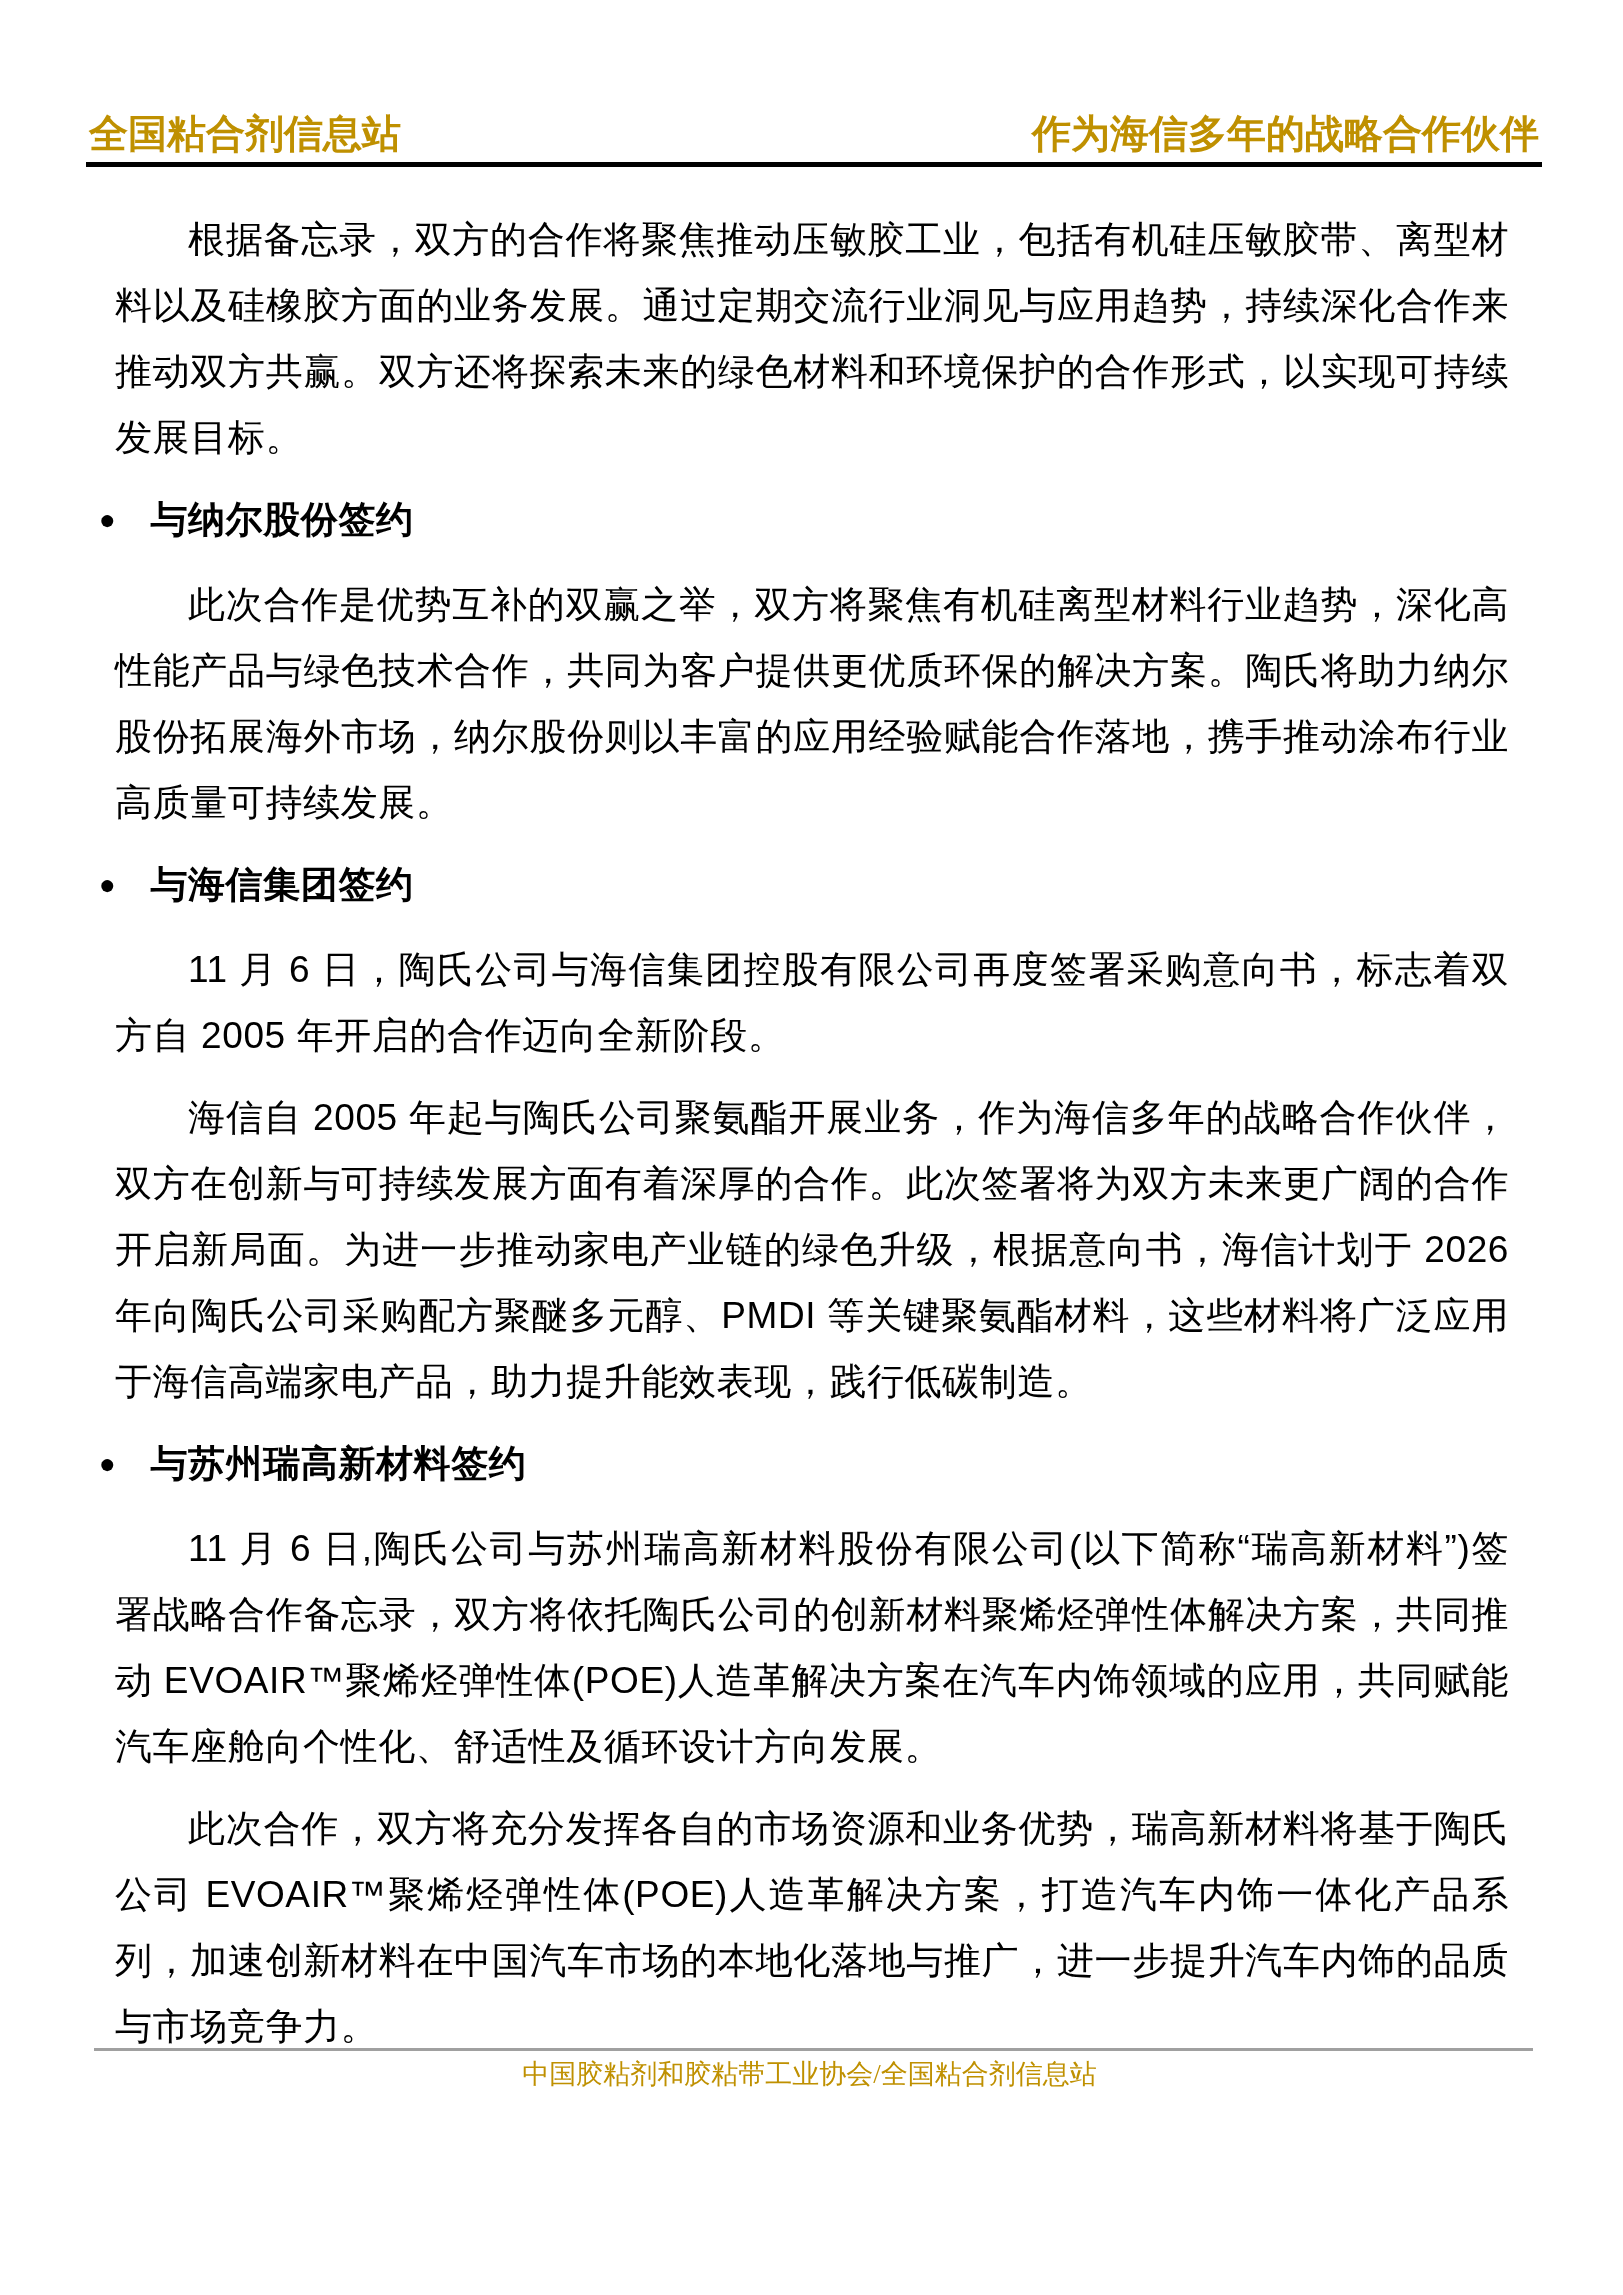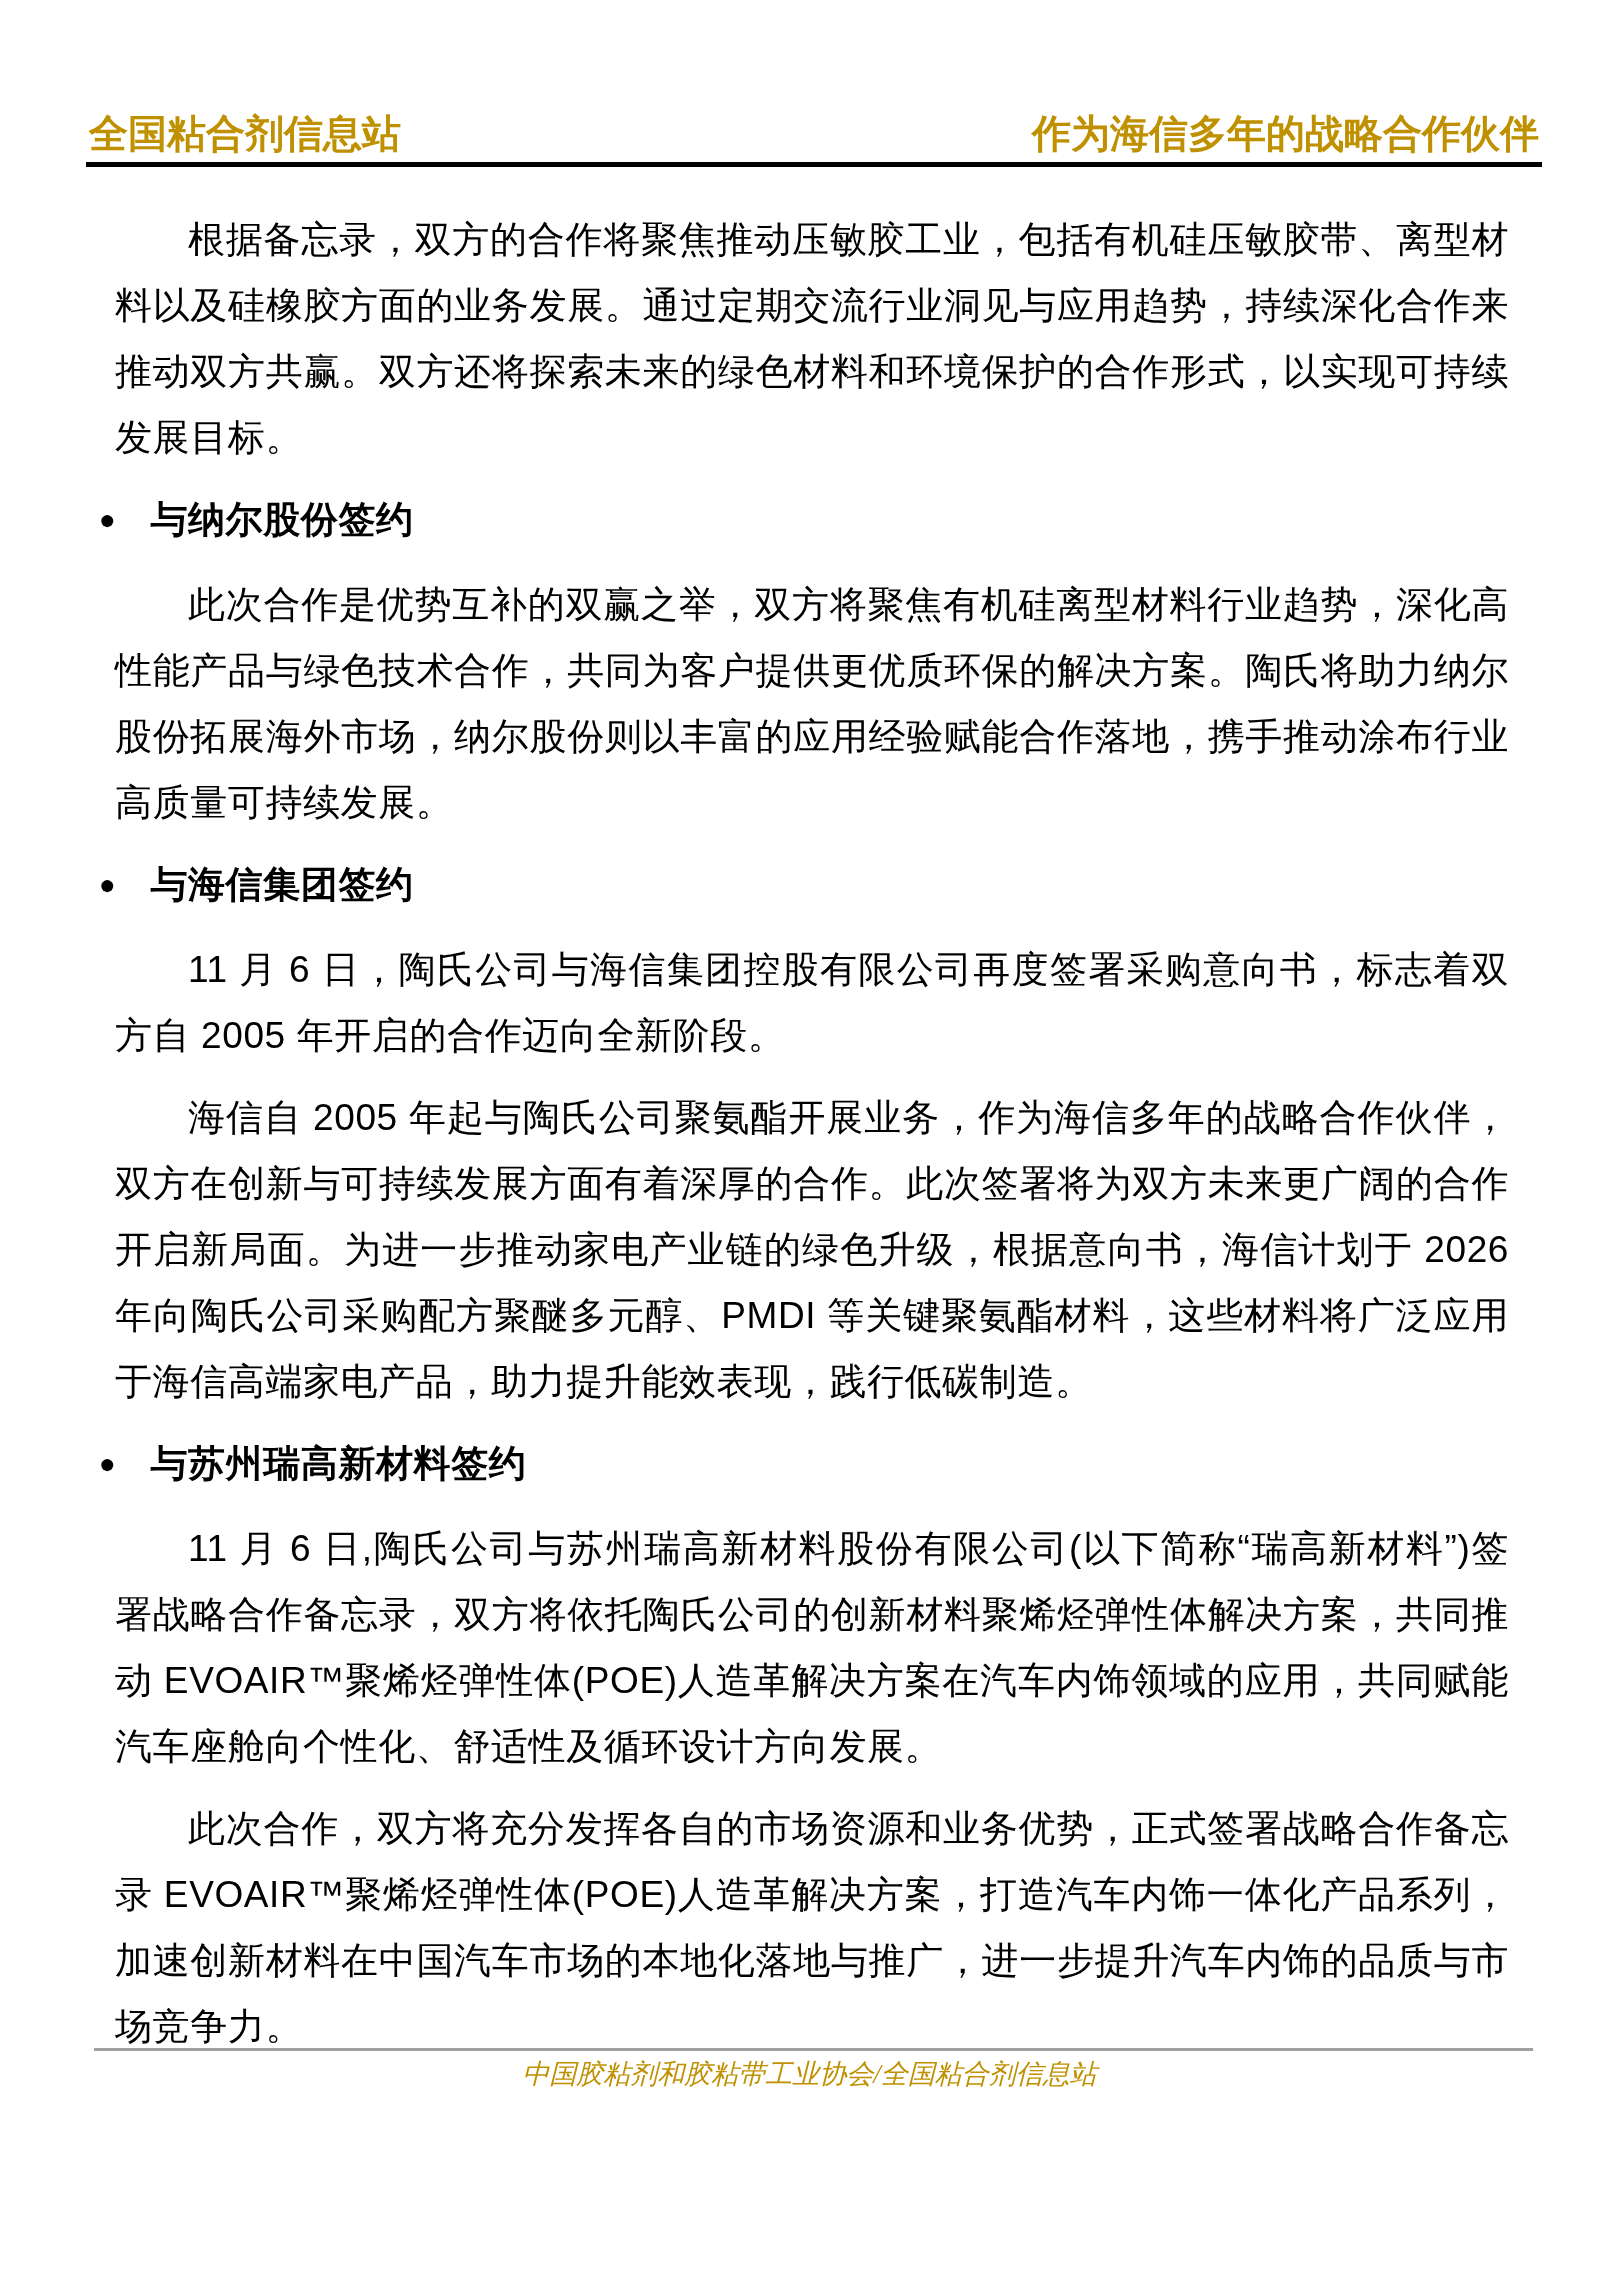--- a/index.html
+++ b/index.html
@@ -66,21 +66,20 @@
     background: var(--rule-gray, #A0A0A0);
   }
   .footer-org {
     position: absolute;
     top: 2058px; left: 0; right: 4px;
     text-align: center;
     font-family: "Liberation Serif", "DejaVu Serif", serif;
     font-size: 27px;
     line-height: 32px;
     color: var(--gold, #BF9000);
-    font-style: italic;
   }
   .footer-contact {
     position: absolute;
     top: 2107px; left: 0; right: 0;
     text-align: center;
     font-family: "Liberation Serif", "DejaVu Serif", serif;
     font-size: 27px;
     line-height: 33px;
     color: var(--gold, #BF9000);
     white-space: nowrap;
@@ -119,21 +118,21 @@
       <span>与海信集团签约</span>
     </div>
     <p class="para">11 月 6 日，陶氏公司与海信集团控股有限公司再度签署采购意向书，标志着双方自 2005 年开启的合作迈向全新阶段。</p>
     <p class="para">海信自 2005 年起与陶氏公司聚氨酯开展业务，作为海信多年的战略合作伙伴，双方在创新与可持续发展方面有着深厚的合作。此次签署将为双方未来更广阔的合作开启新局面。为进一步推动家电产业链的绿色升级，根据意向书，海信计划于 2026 年向陶氏公司采购配方聚醚多元醇、PMDI 等关键聚氨酯材料，这些材料将广泛应用于海信高端家电产品，助力提升能效表现，践行低碳制造。</p>
 
     <div class="section-heading">
       <span class="bullet">●</span>
       <span>与苏州瑞高新材料签约</span>
     </div>
     <p class="para">11 月 6 日,陶氏公司与苏州瑞高新材料股份有限公司(以下简称“瑞高新材料”)签署战略合作备忘录，双方将依托陶氏公司的创新材料聚烯烃弹性体解决方案，共同推动 EVOAIR™聚烯烃弹性体(POE)人造革解决方案在汽车内饰领域的应用，共同赋能汽车座舱向个性化、舒适性及循环设计方向发展。</p>
-    <p class="para">此次合作，双方将充分发挥各自的市场资源和业务优势，正式签署战略合作备忘录 EVOAIR™聚烯烃弹性体(POE)人造革解决方案，打造汽车内饰一体化产品系列，加速创新材料在中国汽车市场的本地化落地与推广，进一步提升汽车内饰的品质与市场竞争力。</p>
+    <p class="para">此次合作，双方将充分发挥各自的市场资源和业务优势，瑞高新材料将基于陶氏公司 EVOAIR™聚烯烃弹性体(POE)人造革解决方案，打造汽车内饰一体化产品系列，加速创新材料在中国汽车市场的本地化落地与推广，进一步提升汽车内饰的品质与市场竞争力。</p>
 
   </div>
 
   <div class="footer-rule"></div>
 
   <div class="footer-org">中国胶粘剂和胶粘带工业协会/全国粘合剂信息站</div>
 
 
 </div>
 

